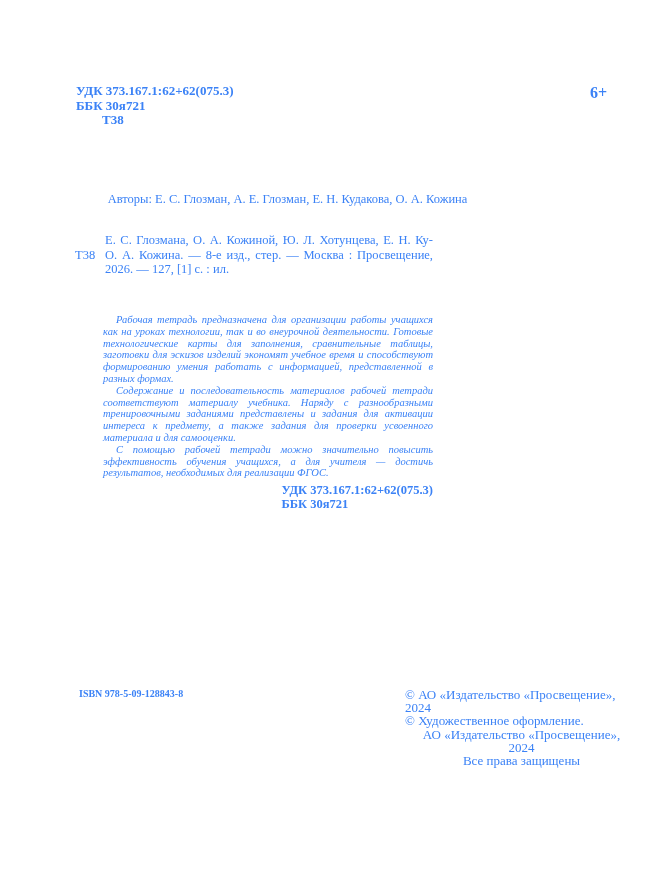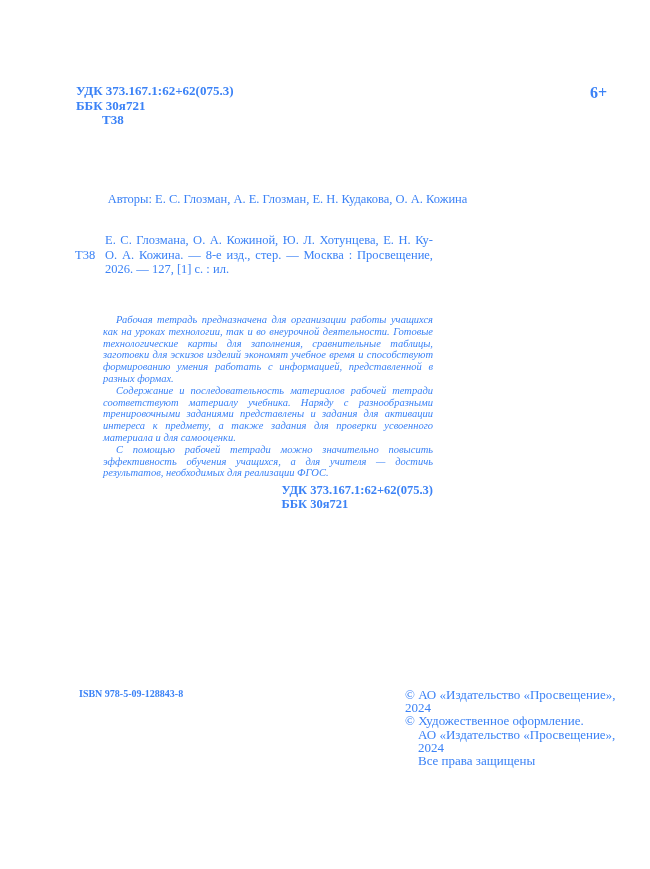--- a/index.html
+++ b/index.html
@@ -114,21 +114,21 @@
     font-size: 10px;
     font-weight: bold;
   }
   .copyright-block {
     position: absolute;
     left: 330px;
     top: 0;
     font-size: 13px;
     line-height: 13.2px;
   }
-  .c-line.ind { padding-left: 13px; }
+  .c-line.ind { padding-left: 13px; text-align: center; }
 </style>
 </head>
 <body>
 
 <div class="page">
 
   <div class="top-codes">
     <div class="code-line">УДК 373.167.1:62+62(075.3)</div>
     <div class="code-line">ББК 30я721</div>
     <div class="code-line t38">Т38</div>

